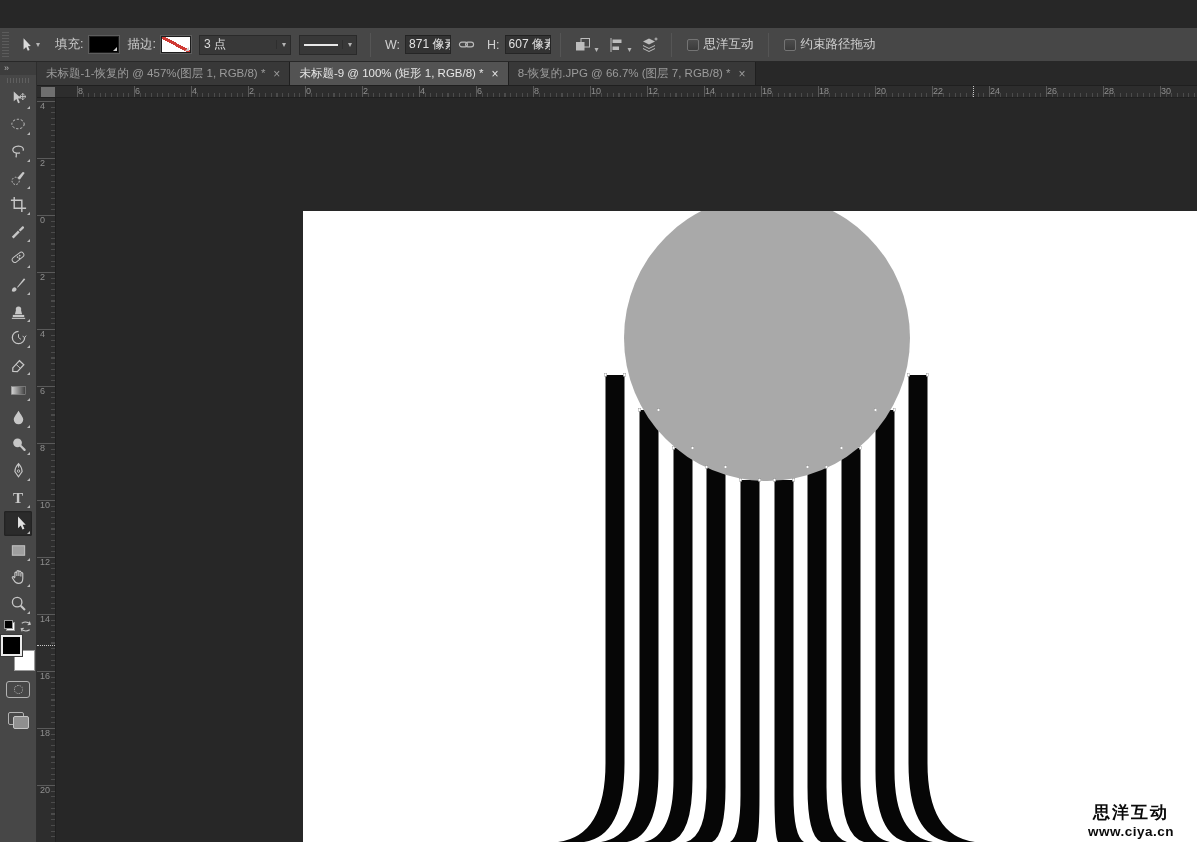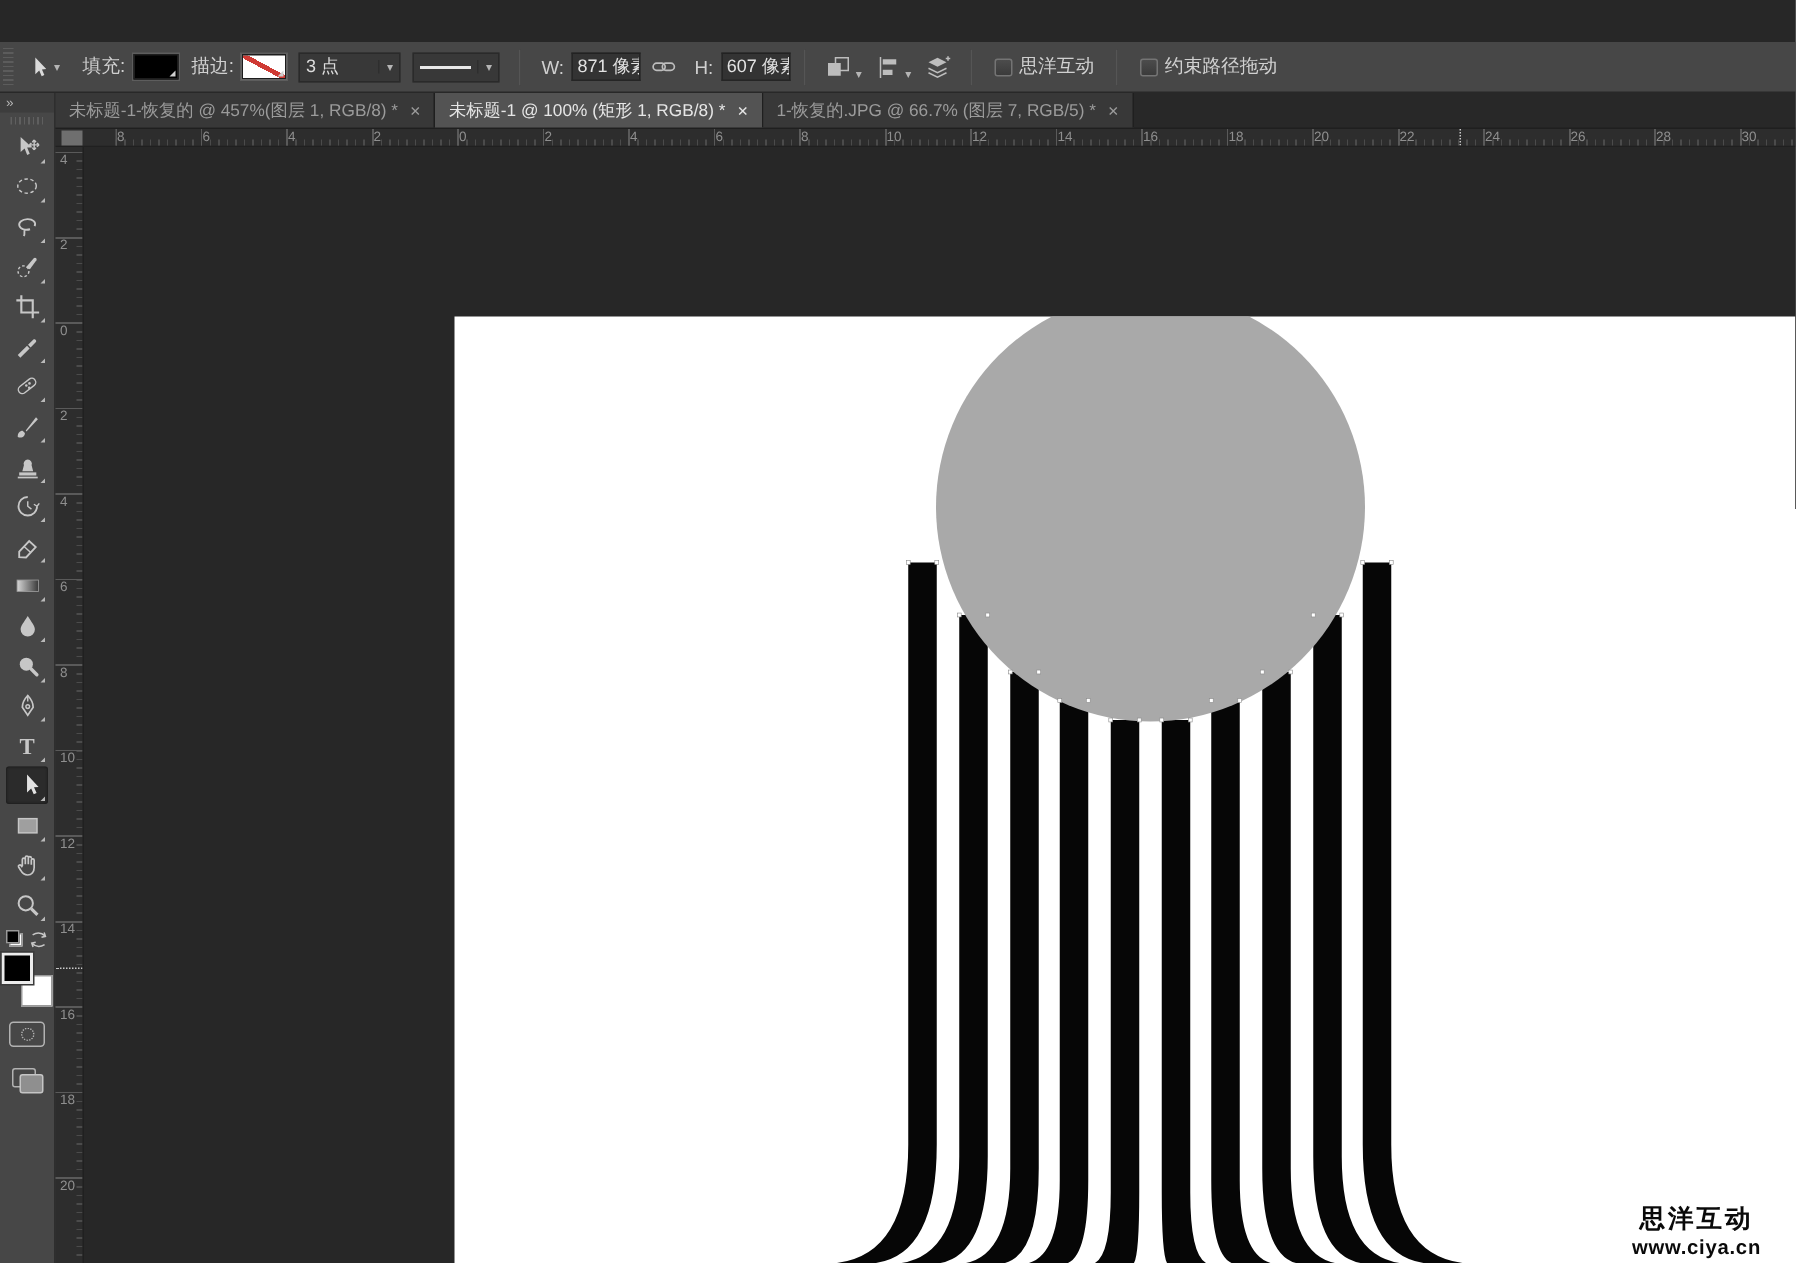--- a/index.html
+++ b/index.html
@@ -30,21 +30,21 @@
   .swatch.fill { background:#000; }
   .swatch.stroke { background:
     linear-gradient(to top right, transparent 44%, #cf3a34 44% 56%, transparent 56%), #fff; }
   .sw-caret { position:absolute; right:1px; bottom:1px; width:0; height:0;
     border-left:4px solid transparent; border-bottom:4px solid #cfcfcf; }
   .combo { height:20px; background:#383838; border:1px solid #2a2a2a;
     display:flex; align-items:center; color:#dcdcdc; font-size:12px;
     padding:0 4px; margin:0 4px; cursor:pointer; }
   .combo .spacer { flex:1; }
   .combo-caret { color:#b5b5b5; font-size:8px; padding-left:5px; border-left:1px solid #2e2e2e; }
-  #stroke-width-combo { width:68px; }
+  #stroke-width-combo { width:92px; }
   #stroke-type-combo { width:58px; }
   .line-sample { width:34px; height:2px; background:#e8e8e8; }
   .field { width:46px; height:19px; background:#333; border:1px solid #252525;
     border-top-color:#222; color:#e2e2e2; font-size:12px; display:flex; align-items:center;
     padding-left:3px; overflow:hidden; white-space:nowrap; }
   .ob-sep { width:1px; height:24px; background:#333; border-right:1px solid #555; margin:0 9px; }
   .ob-icon { display:flex; align-items:flex-end; margin:0 4px; cursor:pointer; }
   .checkbox { width:12px; height:12px; border:1px solid #747474; border-radius:2px;
     background:linear-gradient(#4c4c4c,#3b3b3b); margin-left:6px; cursor:pointer; }
 
@@ -363,25 +363,25 @@
       </div>
     </div>
 
     <div id="rightcol">
       <div id="tabbar">
           <div class="tab">
             <span>未标题-1-恢复的 @ 457%(图层 1, RGB/8) *</span>
             <span class="tab-close">×</span>
           </div>
           <div class="tab active">
-            <span>未标题-1 @ 100% (矩形 1, RGB/8) *</span>
+            <span>未标题-9 @ 100% (矩形 1, RGB/8) *</span>
             <span class="tab-close">×</span>
           </div>
           <div class="tab">
-            <span>1-恢复的.JPG @ 66.7% (图层 7, RGB/5) *</span>
+            <span>8-恢复的.JPG @ 66.7% (图层 7, RGB/8) *</span>
             <span class="tab-close">×</span>
           </div>
         </div>
       <div id="rulerrow">
         <div id="ruler-corner">
             <span class="corner-box"></span>
           </div>
         <div id="h-ruler">
           <div id="h-numbers">
               <span class="hnum" style="left: 22px;">8</span>

